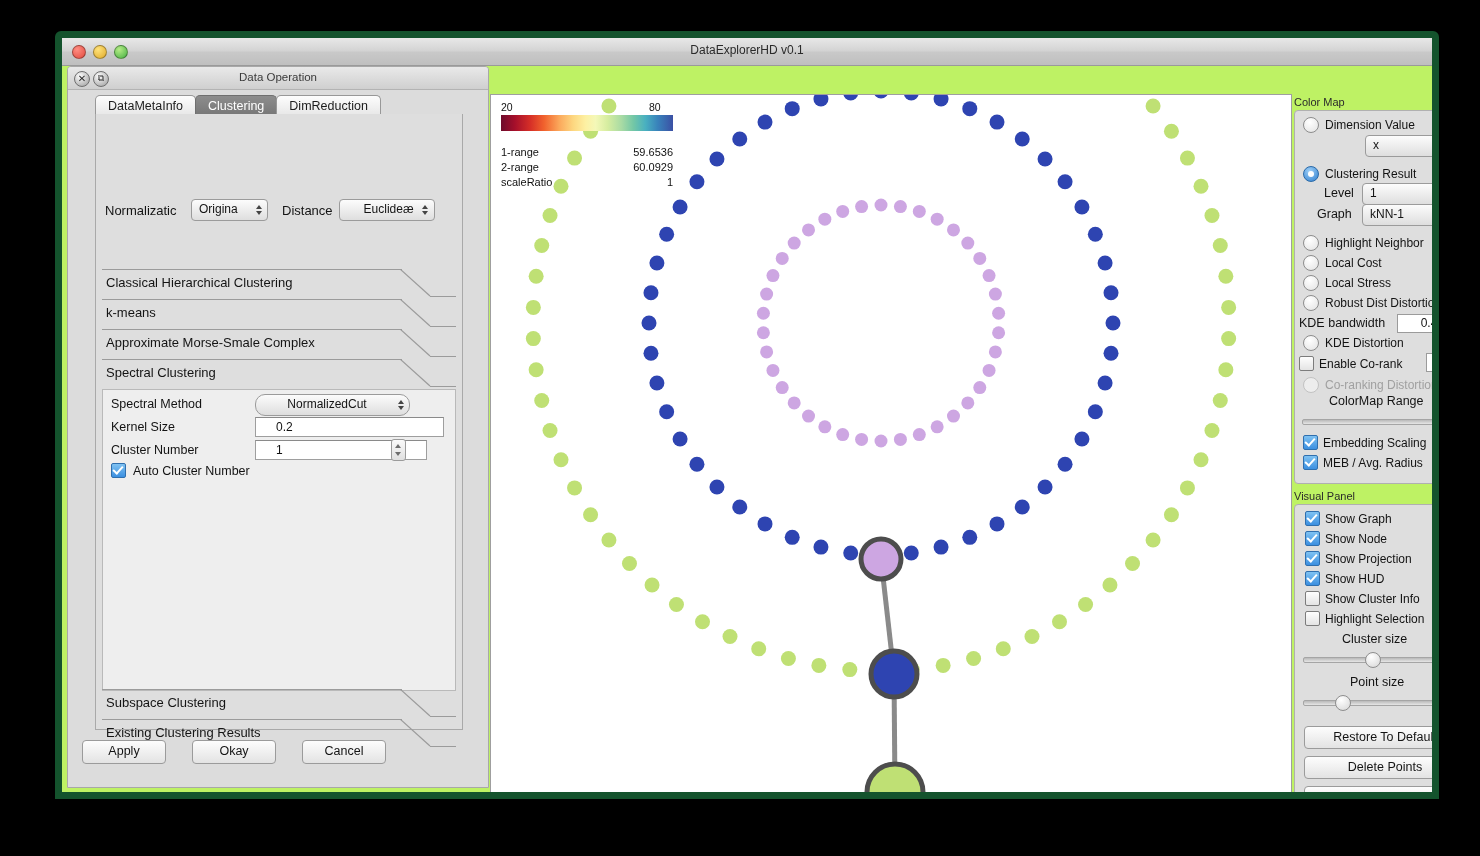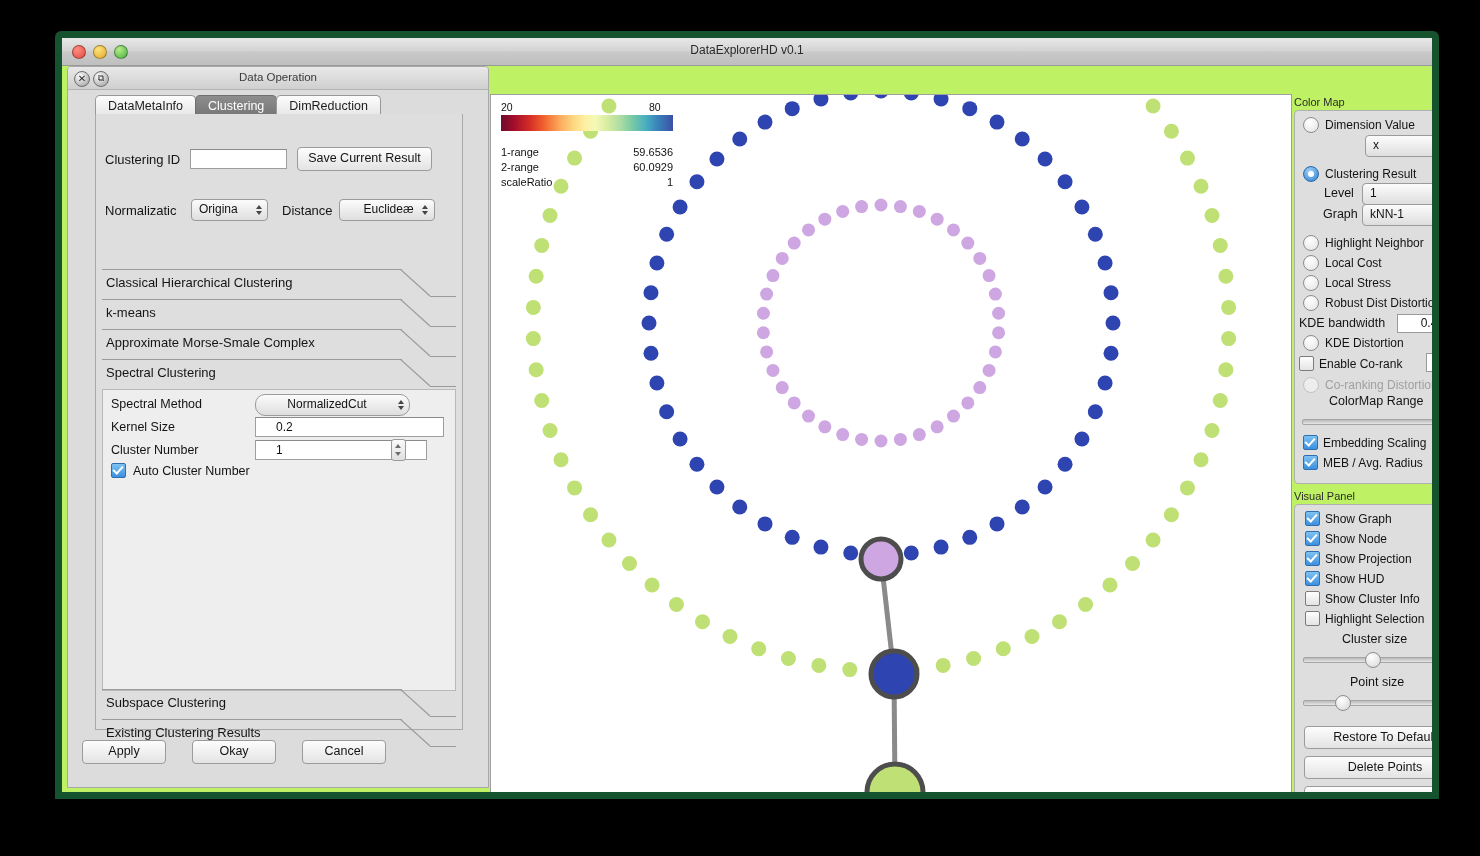--- a/index.html
+++ b/index.html
@@ -170,25 +170,20 @@
     </div>
 
     <div id="tabbar">
       <div class="tab">DataMetaInfo</div>
       <div class="tab active">Clustering</div>
       <div class="tab">DimReduction</div>
     </div>
 
     <div id="tabcontent">
 
-      <div class="row" style="left:9px;top:33px;gap:10px;">
-        <span class="lbl">Clustering ID</span>
-        <span class="txtin" style="width:55px;"></span>
-        <span class="btn">Save Current Result</span>
-      </div>
 
       <div class="row" style="left:9px;top:85px;gap:6px;">
         <span class="lbl" style="width:80px;overflow:hidden;white-space:nowrap;">Normalizatic</span>
         <span class="combo" style="width:50px;">
           <span>Origina</span>
           <span class="arr">
               <i class="up"></i>
               <i class="dn"></i>
             </span>
         </span>
@@ -506,21 +501,21 @@
 
         <div class="opt" style="left:8px;top:55px;">
           <span class="radio on"></span>
           <span>Clustering Result</span>
         </div>
         <div class="smalllbl" style="left:29px;top:75px;">Level</div>
         <span class="combo" style="position:absolute;left:67px;top:72px;width:80px;">
           <span>1</span>
           
         </span>
-        <div class="smalllbl" style="left:28px;top:96px;text-align:center;">Graph</div>
+        <div class="smalllbl" style="left:22px;top:96px;text-align:center;">Graph</div>
         <span class="combo" style="position:absolute;left:67px;top:93px;width:80px;">
           <span>kNN-1</span>
           
         </span>
 
         <div class="opt" style="left:8px;top:124px;">
           <span class="radio"></span>
           <span>Highlight Neighbor</span>
         </div>
         <div class="opt" style="left:8px;top:144px;">

